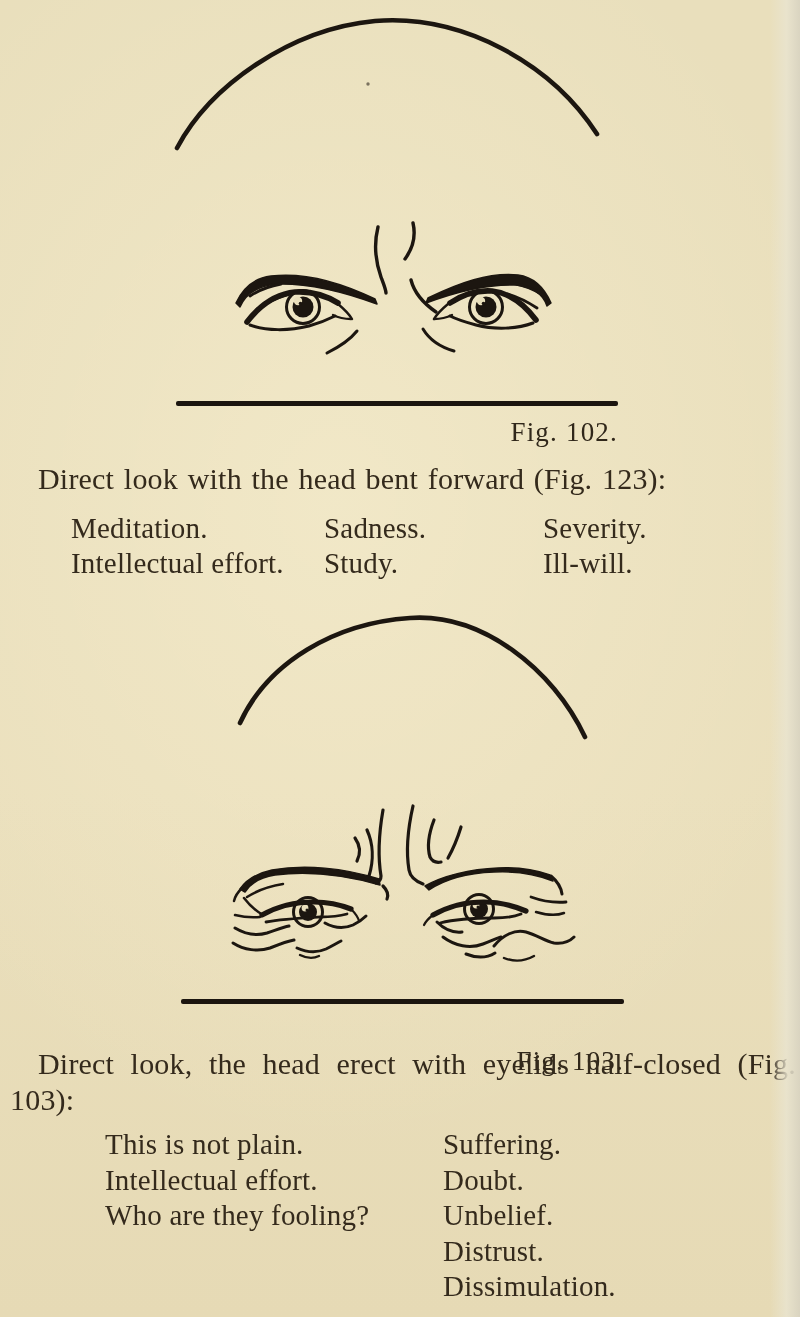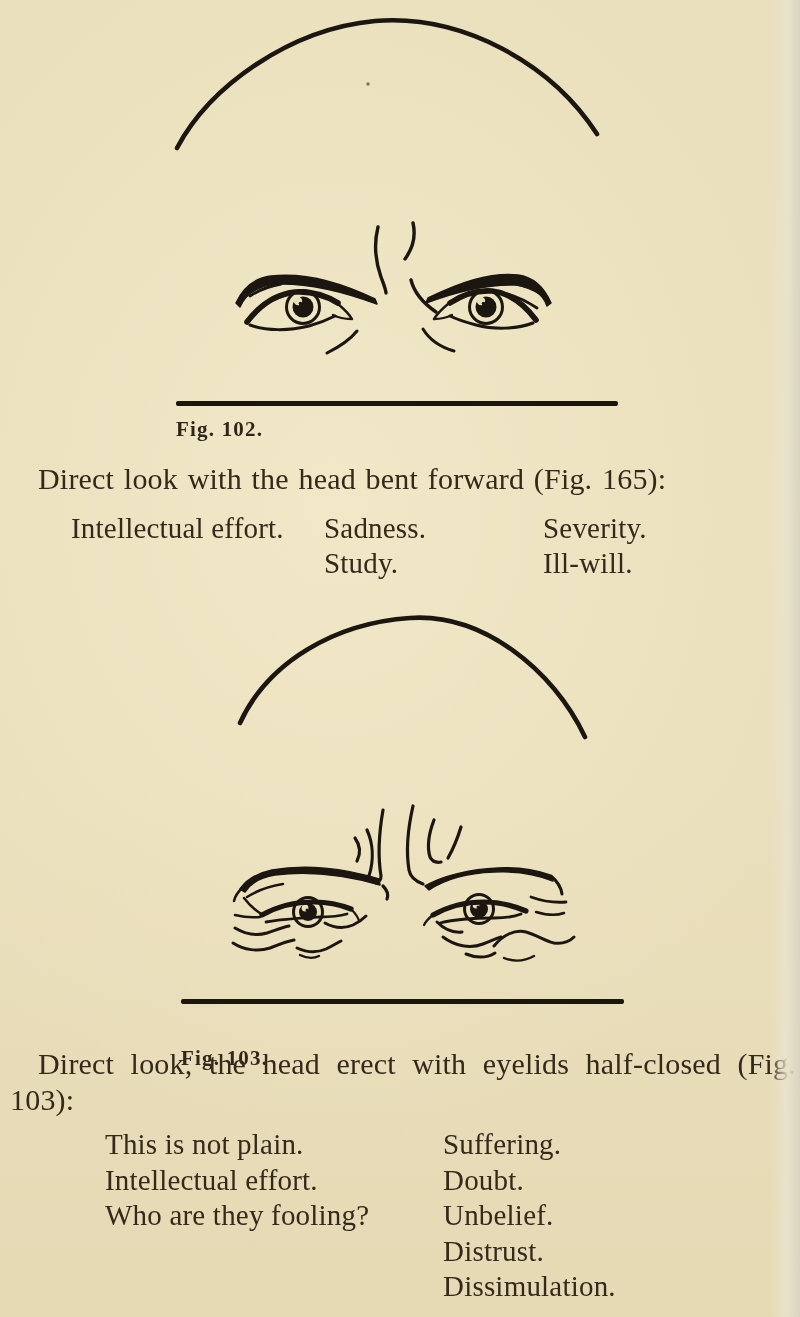--- a/index.html
+++ b/index.html
@@ -19,22 +19,22 @@
     position:absolute;top:0;right:0;width:30px;height:100%;
     background:linear-gradient(to right, rgba(231,224,198,0) 0%, rgba(233,228,207,0.85) 55%, rgba(216,211,193,0.9) 100%);
     pointer-events:none;z-index:6;
   }
   .art{position:absolute;left:0;z-index:1;}
   .art path, .art circle{vector-effect:non-scaling-stroke;}
   .fig-rule{
     position:absolute;height:4.6px;background:#1b150f;border-radius:2px;z-index:2;
   }
   .fig-caption{
-    position:absolute;text-align:left;font-size:21px;letter-spacing:1.2px;
-    color:#30271a;z-index:2;font-weight:bold;
+    position:absolute;text-align:right;font-size:27px;letter-spacing:1.2px;
+    color:#30271a;z-index:2;
   }
   .para{
     position:absolute;font-size:30px;letter-spacing:0.2px;word-spacing:2px;
     color:#342a1c;z-index:2;white-space:nowrap;
   }
   .para2{
     position:absolute;left:10px;top:1046px;width:786px;font-size:30px;line-height:36px;
     letter-spacing:0.2px;color:#342a1c;z-index:2;
   }
   .para2 .jline{text-align:justify;text-align-last:justify;padding-left:28px;word-spacing:4px;}
@@ -90,23 +90,24 @@
       <path d="M533,323 C517,329 495,330 476,325 C465,322 456,319 450,316" stroke-width="3"></path>
       <path d="M448,304 C442,309 437,314 434,319" stroke-width="2.4"></path>
       <path d="M452,315 C446,318 440,319 434,319" stroke-width="2.4"></path>
       <path d="M423,329 C429,339 440,347 454,351" stroke-width="3"></path>
     </g>
   </svg>
 
   <div class="fig-rule" style="left:176px;top:401px;width:442px;"></div>
   <div class="fig-caption" style="left:176px;top:417px;width:442px;">Fig. 102.</div>
 
-  <div class="para" style="left:38px;top:462px;">Direct look with the head bent forward (Fig. 165):</div>
+  <div class="para" style="left:38px;top:462px;">Direct look with the head bent forward (Fig. 123):</div>
 
   <div class="qcol list1" style="left:71px;top:511px;">
+    <div class="q">Meditation.</div>
     <div class="q">Intellectual effort.</div>
   </div>
   <div class="qcol list1" style="left:324px;top:511px;">
     <div class="q">Sadness.</div>
     <div class="q">Study.</div>
   </div>
   <div class="qcol list1" style="left:543px;top:511px;">
     <div class="q">Severity.</div>
     <div class="q">Ill-will.</div>
   </div>

